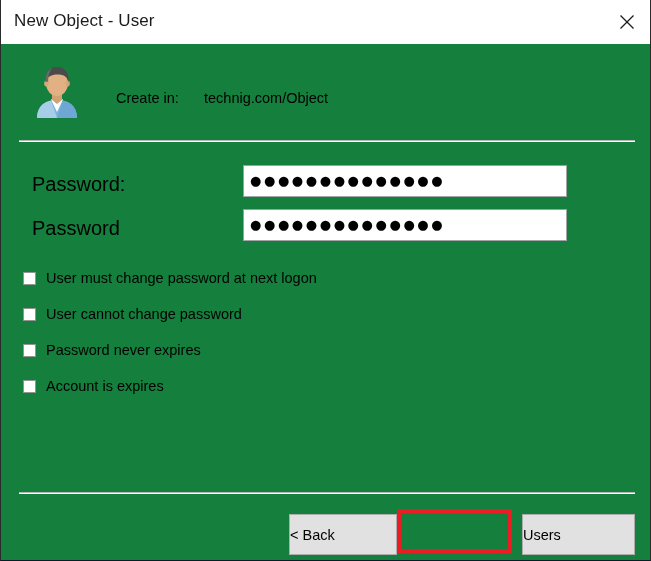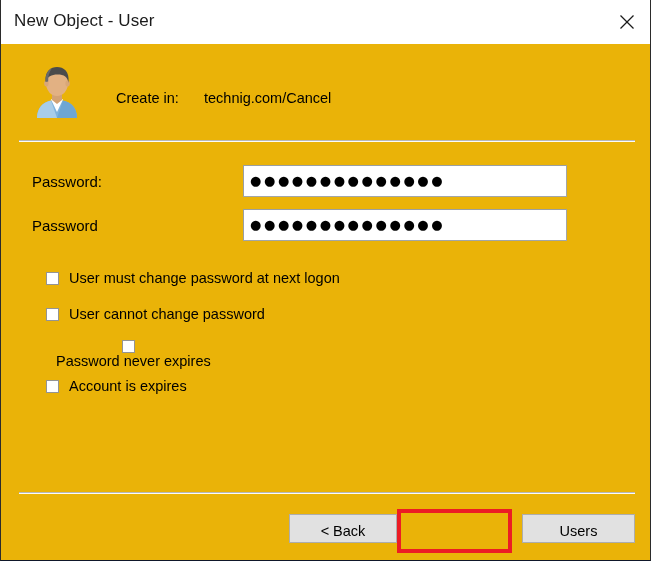--- a/index.html
+++ b/index.html
@@ -58,21 +58,21 @@
   }
   #close-button svg { display: block; margin: 0 auto; }
 
   
   #client {
     position: absolute;
     left: 0;
     top: 44px;
     right: 0;
     bottom: 0;
-    background: #eab308;
+    background: #15803d;
   }
 
   
   #header-row {
     position: absolute;
     left: 0; top: 0;
     width: 100%;
     height: 96px;
   }
   #user-icon {
@@ -107,21 +107,21 @@
     background: #b8b8b8;
     border-bottom: 1px solid #fbfbfb;
   }
   #sep-top { top: 96px; }
   #sep-bottom { top: 448px; }
 
   
   .field-label {
     position: absolute;
     left: 31px;
-    font-size: 15px;
+    font-size: 20px;
     color: #000000;
     white-space: nowrap;
   }
   #label-password { top: 129px; }
   #label-confirm  { top: 173px; }
 
   .pw-input {
     position: absolute;
     left: 242px;
     width: 324px;
@@ -139,30 +139,30 @@
     line-height: 30px;
     white-space: nowrap;
     overflow: hidden;
   }
   #input-password { top: 121px; }
   #input-confirm  { top: 165px; }
 
   
   .cb-row {
     position: absolute;
-    left: 45px;
+    left: 22px;
     height: 20px;
     display: flex;
     align-items: center;
     cursor: default;
     text-align: right;
   }
   #cb-row-0 { top: 224px; }
   #cb-row-1 { top: 260px; }
-  #cb-row-2 { top: 296px; flex-direction: column; }
+  #cb-row-2 { top: 296px; }
   #cb-row-3 { top: 332px; }
 
   .cb-box {
     width: 13px;
     height: 13px;
     box-sizing: border-box;
     background: #ffffff;
     border: 1px solid #949494;
     flex: 0 0 auto;
   }
@@ -170,28 +170,28 @@
     margin-left: 10px;
     font-size: 14.5px;
     color: #000000;
     white-space: nowrap;
   }
 
   
   .dlg-button {
     position: absolute;
     top: 470px;
-    height: 29px;
+    height: 41px;
     box-sizing: border-box;
     background: #e1e1e1;
     border: 1px solid #adadad;
     font-family: "Liberation Sans", sans-serif;
     font-size: 14.5px;
     color: #000000;
-    text-align: center;
+    text-align: left;
     line-height: 32px;
     padding: 0;
     cursor: pointer;
     white-space: nowrap;
   }
   #btn-back   { left: 288px; width: 108px; }
   #btn-next   { left: 401px; width: 105px; border: 1px solid #0078d7; }
   #btn-cancel { left: 521px; width: 113px; }
 
   #next-highlight {
@@ -235,21 +235,21 @@
 
         <ellipse cx="26" cy="19" rx="11" ry="13" fill="#e2b183"></ellipse>
 
         <ellipse cx="15.4" cy="19.5" rx="2.2" ry="3" fill="#d9a778"></ellipse>
         <ellipse cx="36.6" cy="19.5" rx="2.2" ry="3" fill="#d9a778"></ellipse>
 
         <path d="M14.6 18 C13.6 7 20 3 26 3 C32.5 3 39 7 37.4 19 C37 13 33 10.5 26.5 10.5 C20.5 10.5 16.2 12.5 14.6 18 Z" fill="#4b4b4b"></path>
         <path d="M14.6 18 C14 10 17 6 21 4.2 C18 8 17 12.5 17.2 17.5 Z" fill="#6a6a6a"></path>
       </svg>
       <div id="create-in-label">Create in:</div>
-      <div id="create-in-value">technig.com/Cancel</div>
+      <div id="create-in-value">technig.com/Object</div>
     </div>
 
     <div class="hsep" id="sep-top"></div>
 
     <div class="field-label" id="label-password">Password:</div>
     <div class="pw-input" id="input-password" placeholder="">●●●●●●●●●●●●●●</div>
 
     <div class="field-label" id="label-confirm">Password</div>
     <div class="pw-input" id="input-confirm" placeholder="">●●●●●●●●●●●●●●</div>
 

